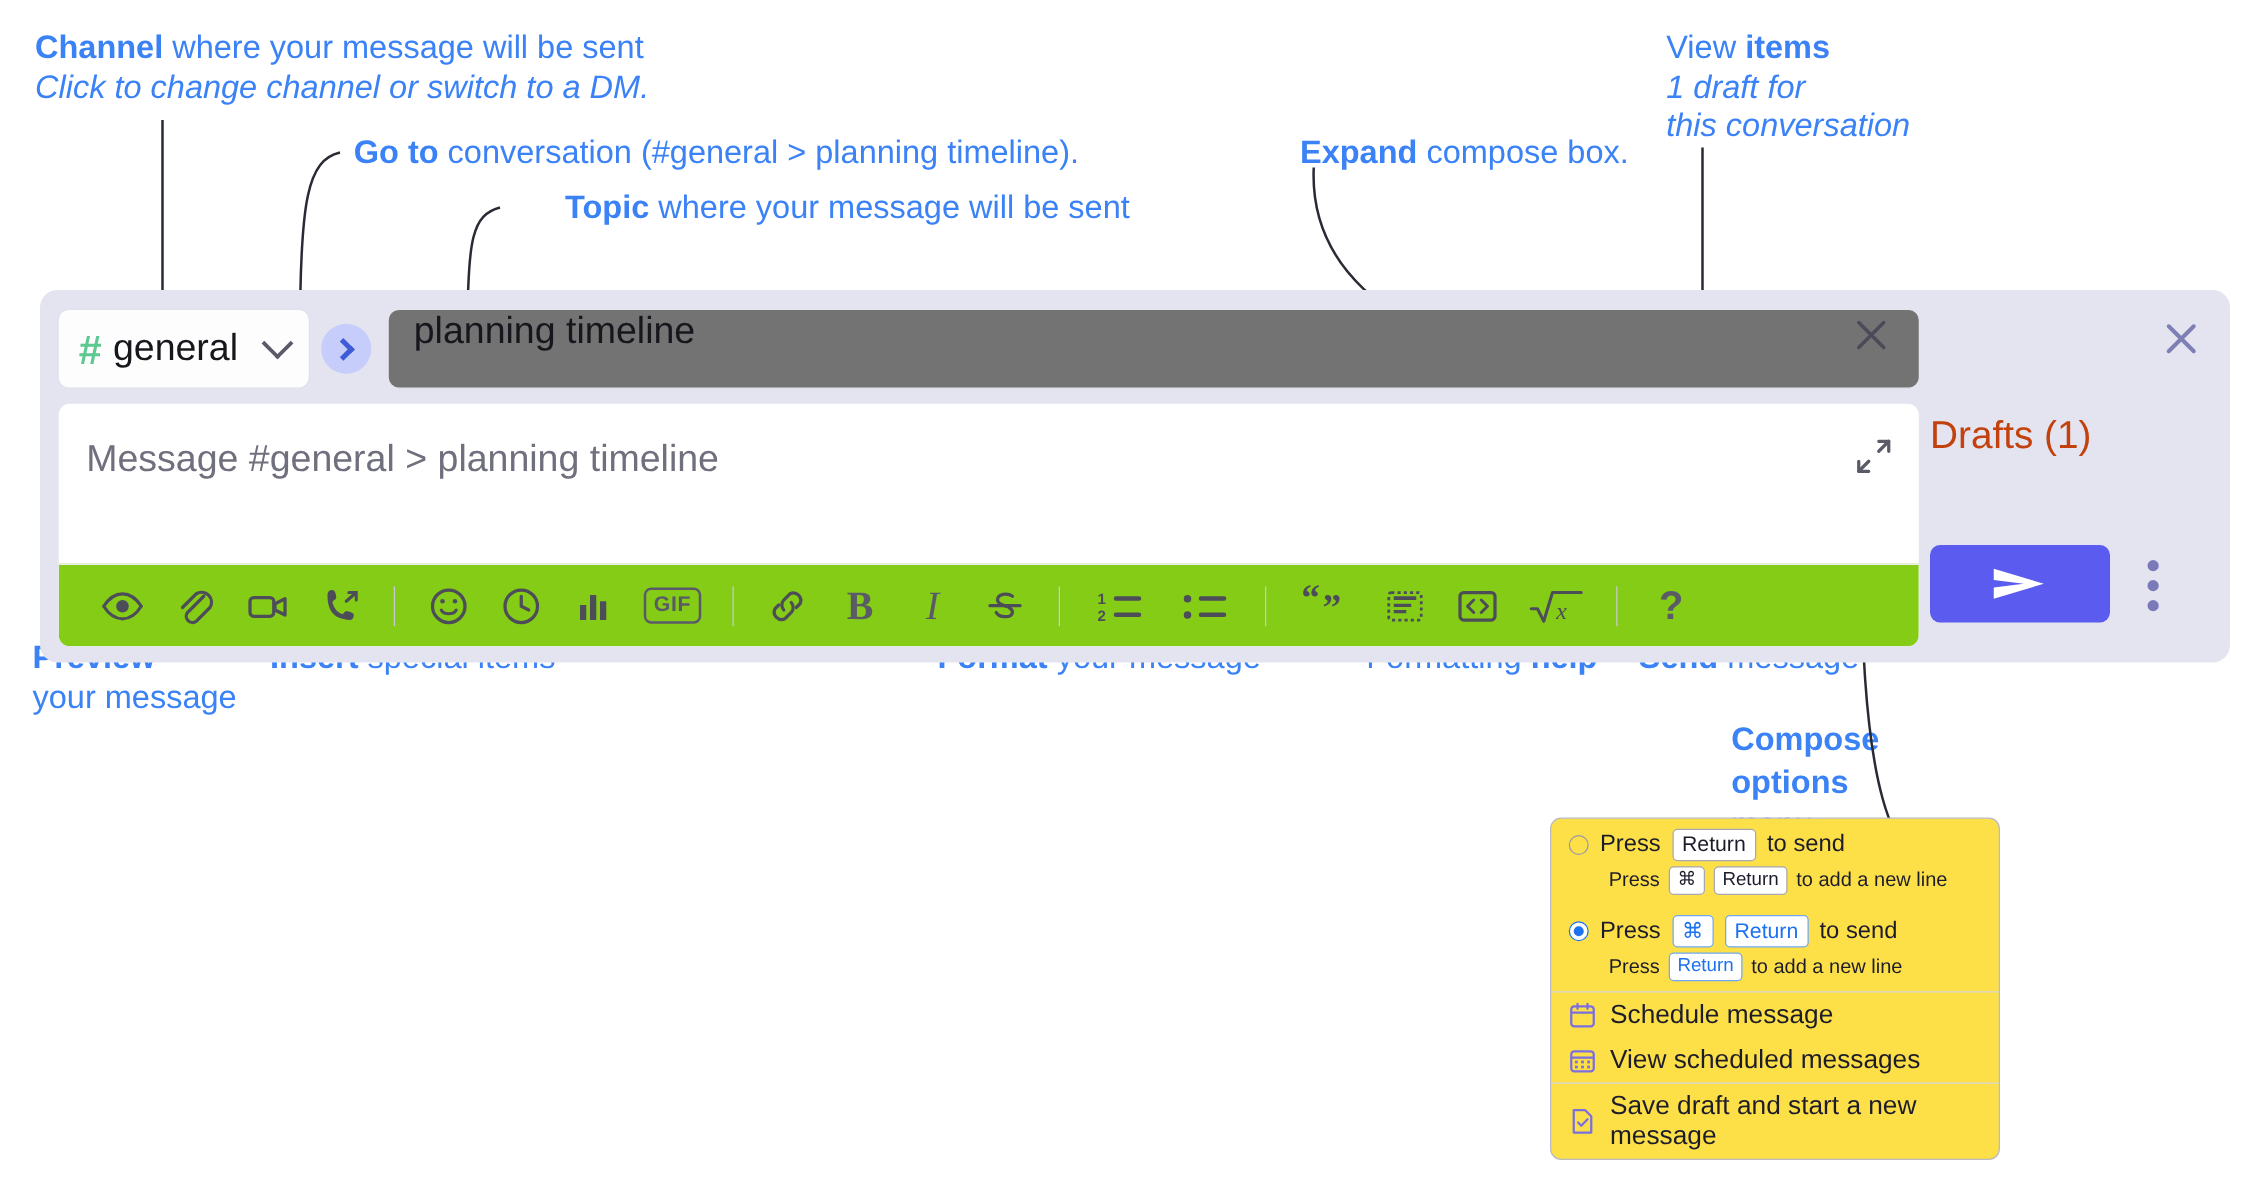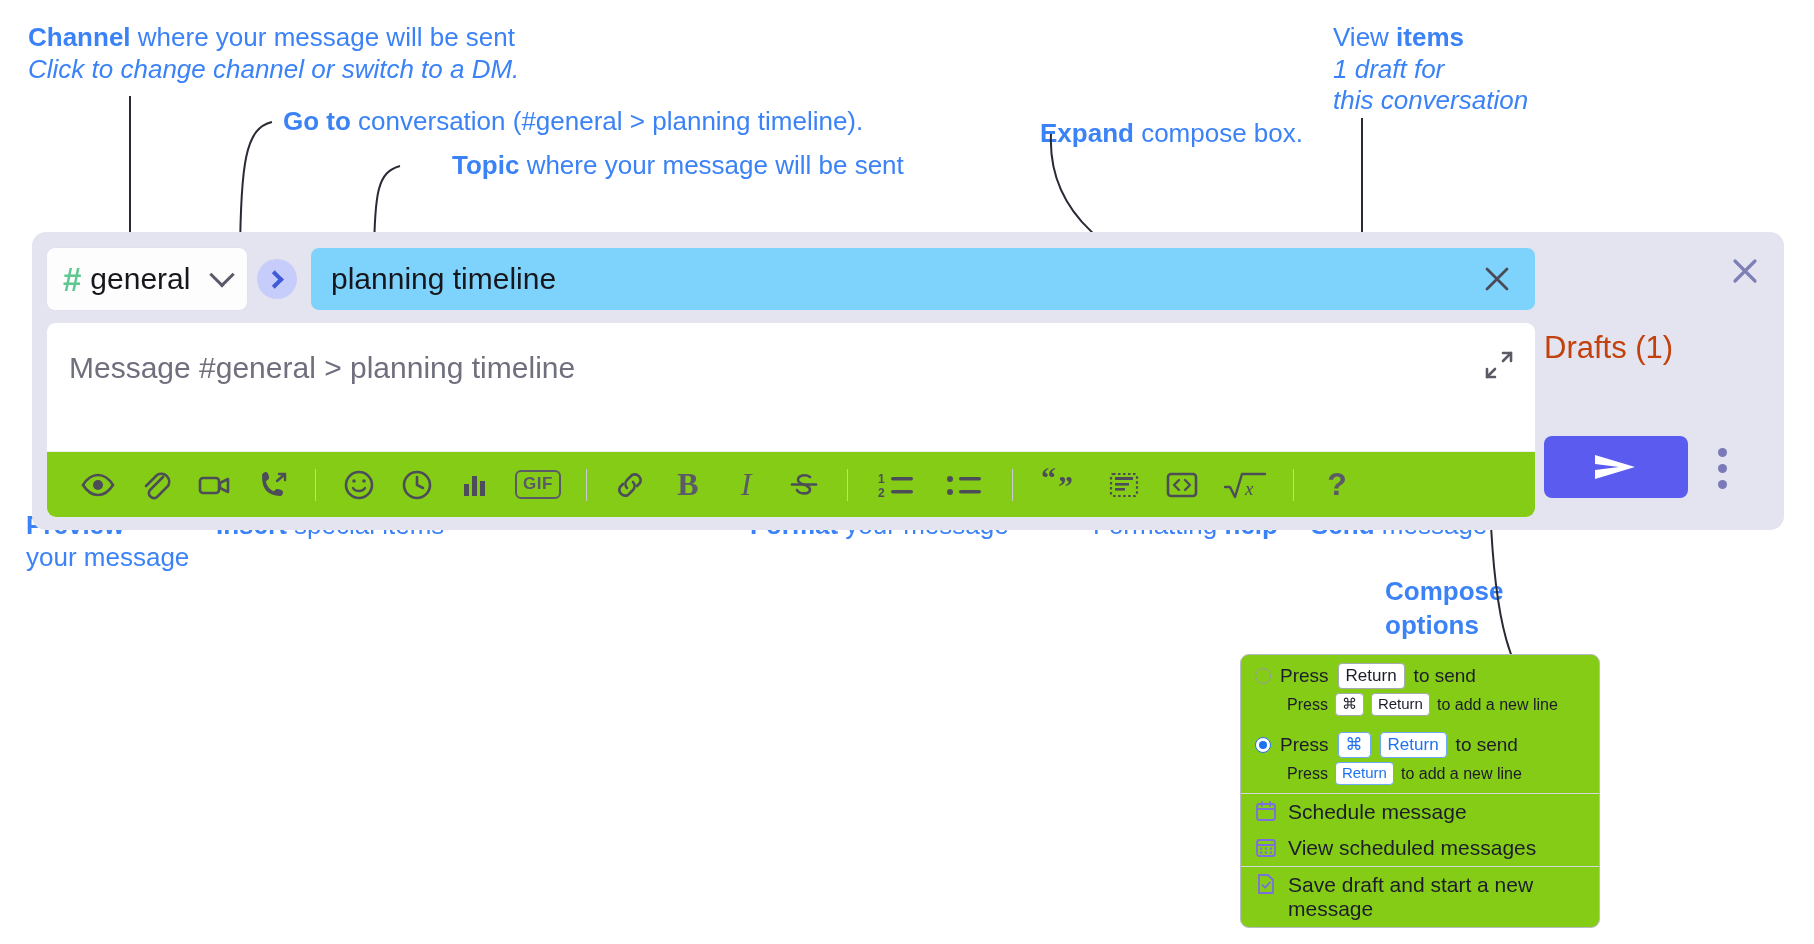--- a/index.html
+++ b/index.html
@@ -84,24 +84,24 @@
     cursor: pointer;
   }
   #goto-btn .chev2 {
     width: 13px; height: 13px;
     border-right: 4px solid #3f5bd8;
     border-top: 4px solid #3f5bd8;
     transform: rotate(45deg) translate(-2px,2px);
   }
   #topic-field {
     flex: 1; height: 64px;
-    background: #7dd3fc;
+    background: #737373;
     border: 1px solid #e4e5ef;
     border-radius: 9px;
-    display: flex; align-items: center;
+    display: flex; align-items: flex-start;
     padding: 0 18px 0 20px;
     margin-left: 4px;
   }
   #topic-value {
     flex: 1; font-size: 30px; color: #16161c;
   }
   #topic-clear {
     width: 40px; height: 40px;
     display: flex; align-items: center; justify-content: center;
     cursor: pointer;
@@ -187,21 +187,21 @@
     width: 9px; height: 9px; border-radius: 50%;
     background: #7a7ab8;
     display: block;
   }
 
   
   #options-menu {
     position: absolute;
     left: 1240px; top: 654px;
     width: 360px;
-    background: #84cc16;
+    background: #fde047;
     border: 1px solid #b9bac4;
     border-radius: 9px;
     font-size: 19px;
     color: #1d1c2b;
     overflow: hidden;
   }
   .radio-row {
     display: flex; align-items: center;
     padding: 8px 14px 3px 14px;
     gap: 9px; cursor: pointer;
@@ -230,21 +230,21 @@
     padding: 1px 7px 2px 7px;
     font-size: 17px;
     line-height: 1.25;
     background: #fff;
     color: #1d1c2b;
   }
   .key.small { font-size: 15px; padding: 1px 6px; }
   .key.blue { border-color: #6fa8f5; color: #1d72f0; }
   .menu-div { height: 1px; background: #d6d7de; }
   .menu-item {
-    display: flex; align-items: flex-start;
+    display: flex; align-items: center;
     gap: 11px;
     padding: 6px 14px;
     font-size: 21px;
     cursor: pointer;
   }
   .mi-icon { width: 22px; height: 22px; flex: none; }
 </style>
 </head>
 <body>
 
@@ -254,21 +254,21 @@
 </div>
 
 <div class="ann" style="left:283px; top:106px;">
   <b>Go to</b><span> conversation (#general &gt; planning timeline).</span>
 </div>
 
 <div class="ann" style="left:412px; top:150px;margin-left:40px;">
   <b>Topic</b><span> where your message will be sent</span>
 </div>
 
-<div class="ann" style="left:1040px; top:106px;margin-top:12px;">
+<div class="ann" style="left:1040px; top:106px;">
   <b>Expand</b><span> compose box.</span>
 </div>
 
 <div class="ann" style="left:1333px; top:22px;">
   <div><span>View </span><b>items</b></div>
   <div><i>1 draft for</i></div>
   <div><i>this conversation</i></div>
 </div>
 
 <div class="ann" style="left:26px; top:510px;">

